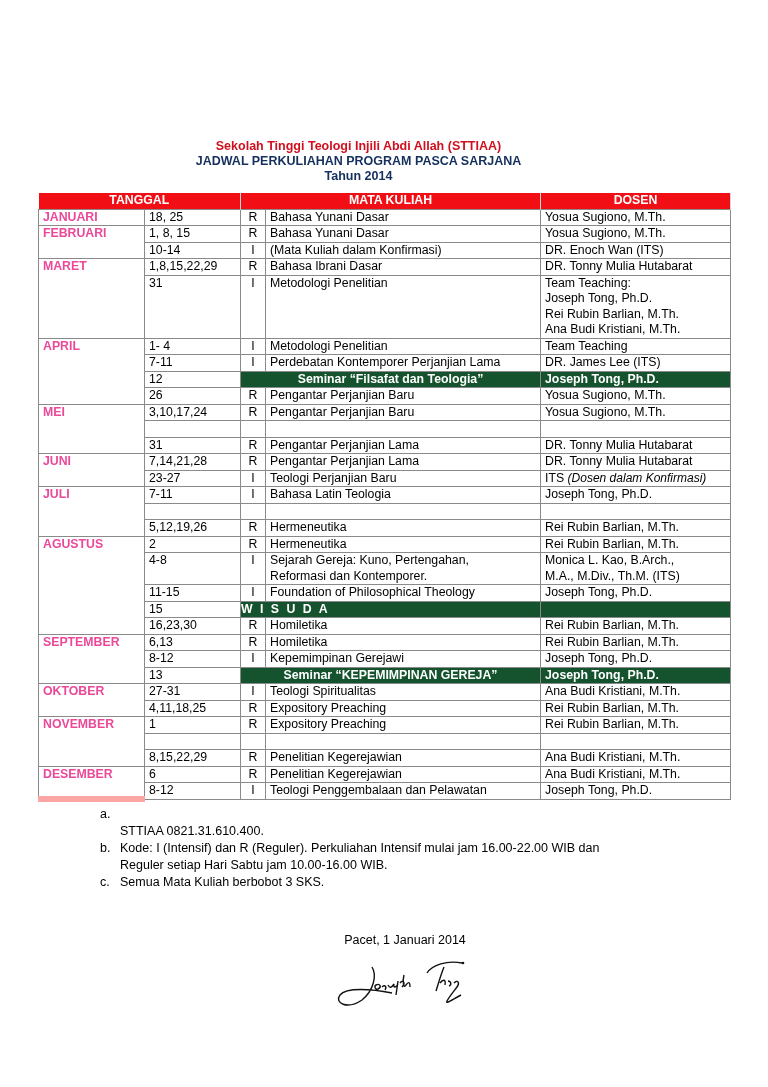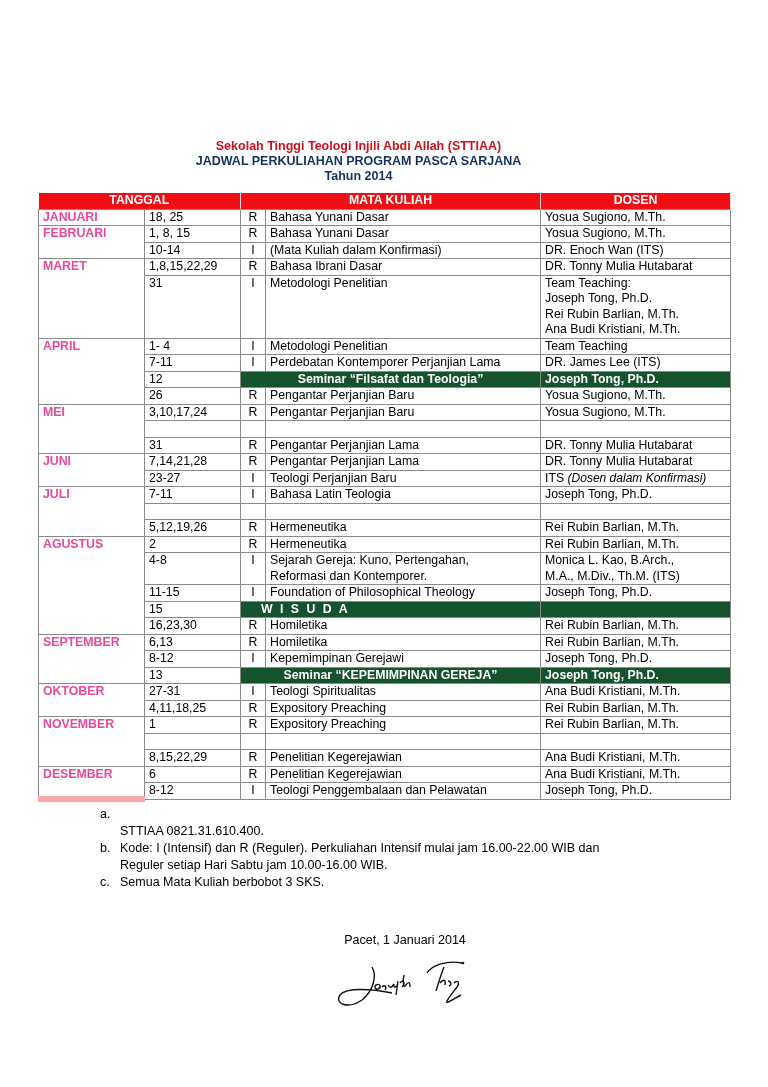--- a/index.html
+++ b/index.html
@@ -173,21 +173,21 @@
         <td><span>Monica L. Kao, B.Arch.,</span><br><span>M.A., M.Div., Th.M.  (ITS)</span></td>
       </tr>
       <tr>
         <td>11-15</td>
         <td class="code">I</td>
         <td>Foundation of Philosophical Theology</td>
         <td><span>Joseph Tong, Ph.D.</span></td>
       </tr>
       <tr class="sem">
         <td>15</td>
-        <td colspan="2" class="blue center" style="text-align: left; padding-left: 20px; letter-spacing: 2px;">W I S U D A</td>
+        <td colspan="2" class="blue center" style="text-align: left; padding-left: 0; letter-spacing: 2px;">W I S U D A</td>
         <td class="blue"></td>
       </tr>
       <tr>
         <td>16,23,30</td>
         <td class="code">R</td>
         <td>Homiletika</td>
         <td><span>Rei Rubin Barlian, M.Th.</span></td>
       </tr>
       <tr>
         <td class="month" rowspan="3">SEPTEMBER</td>

